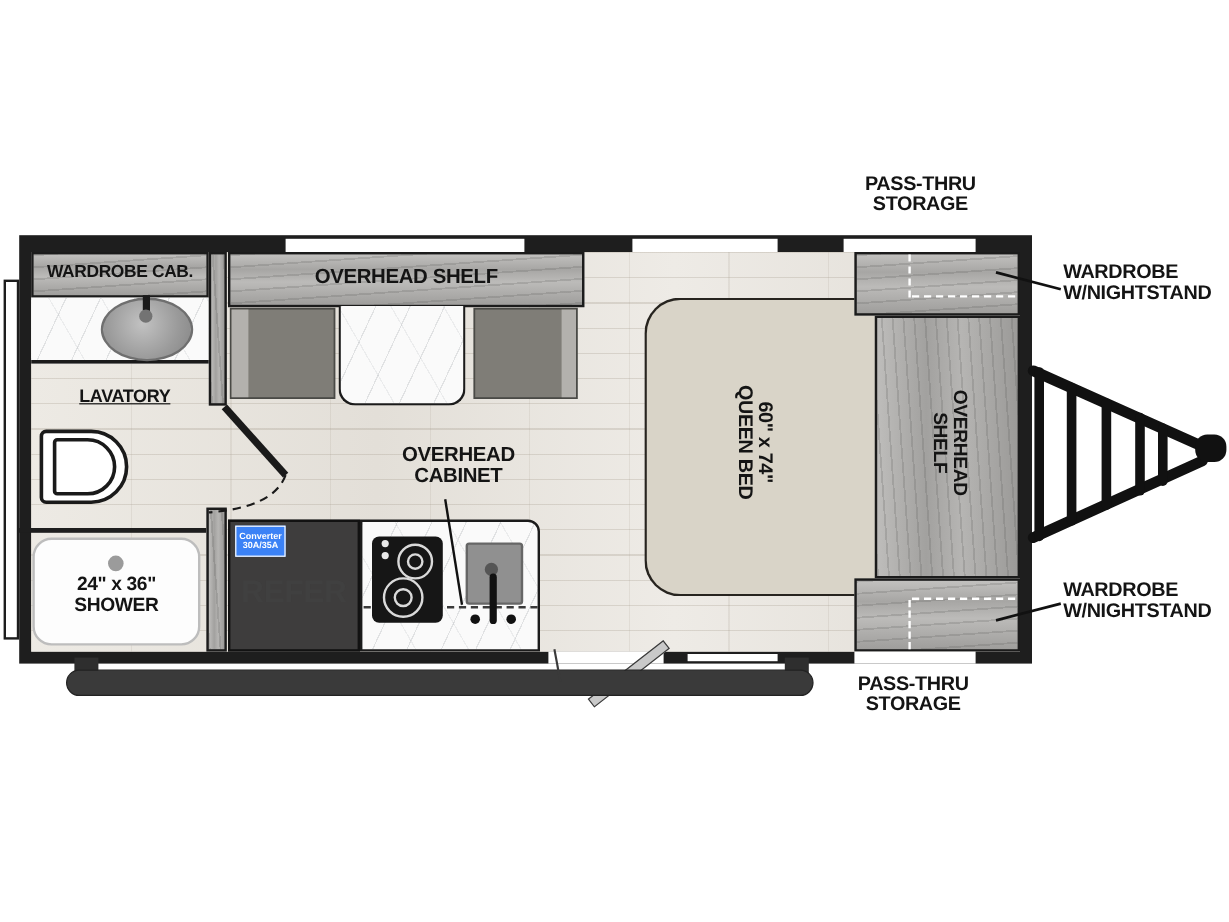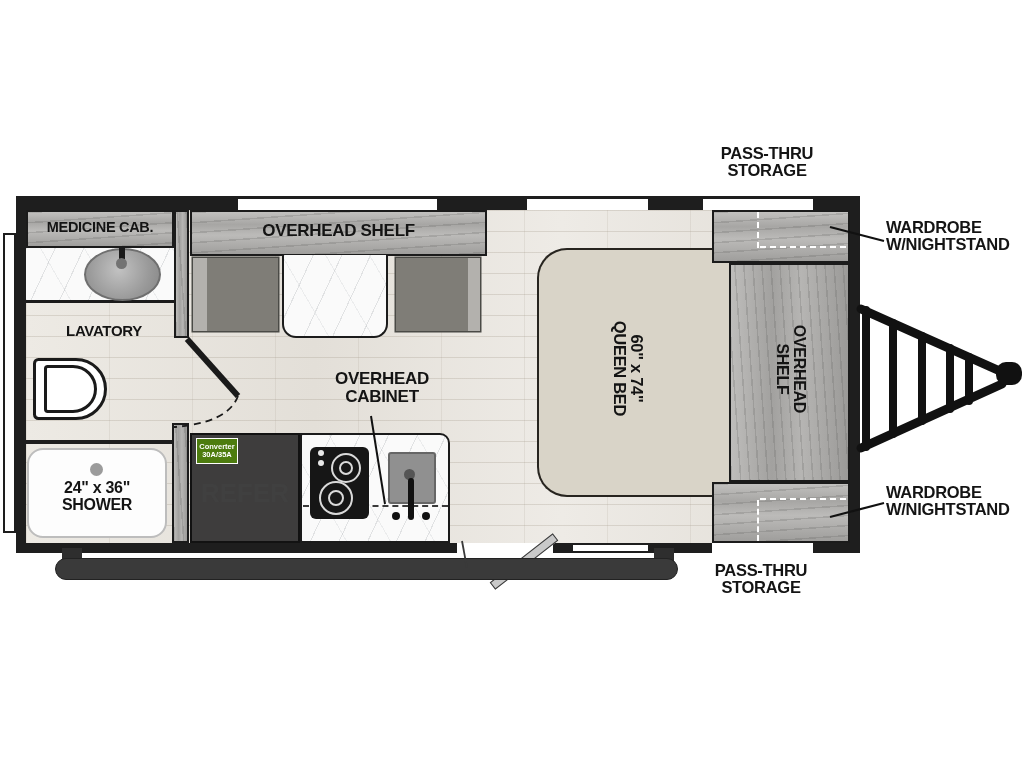--- a/index.html
+++ b/index.html
@@ -39,31 +39,31 @@
 
 <div id="stage">
 
   <div class="abs" style="left:3px;top:233px;width:13px;height:300px;background:#fff;border:2px solid #1d1d1d;box-sizing:border-box;"></div>
 
   <div class="abs wall" style="left:16px;top:196px;width:844px;height:357px;"></div>
 
   <div class="abs floor" style="left:26px;top:210px;width:824px;height:333px;"></div>
 
   <div class="abs wood" style="left:26px;top:210px;width:148px;height:38px;"></div>
-  <div class="abs lbl" style="left:26px;top:220px;width:148px;font-size:14.5px;">MEDICINE CAB.</div>
+  <div class="abs lbl" style="left:26px;top:220px;width:148px;font-size:14.5px;">WARDROBE CAB.</div>
 
   <div class="abs marble" style="left:26px;top:248px;width:148px;height:55px;border-bottom:3px solid #1b1b1b;"></div>
 
   <div class="abs" style="left:84px;top:248px;width:77px;height:53px;border-radius:50%;
               background:radial-gradient(circle at 45% 40%, #c2c2c2 0%, #9a9a9a 60%, #848484 100%);
               border:2px solid #6f6f6f;box-sizing:border-box;"></div>
   <div class="abs" style="left:119px;top:246px;width:6px;height:13px;background:#1a1a1a;"></div>
   <div class="abs" style="left:116px;top:258px;width:11px;height:11px;border-radius:50%;background:#737373;"></div>
 
-  <div class="abs lbl" style="left:30px;top:323px;width:148px;font-size:15px;">LAVATORY</div>
+  <div class="abs lbl" style="left:30px;top:323px;width:148px;font-size:15px;text-decoration:underline;">LAVATORY</div>
 
   <div class="abs" style="left:33px;top:358px;width:74px;height:62px;background:#fff;border:3px solid #1a1a1a;
               border-radius:6px 34px 34px 6px;box-sizing:border-box;"></div>
   <div class="abs" style="left:44px;top:365px;width:53px;height:48px;background:#fff;border:3px solid #1a1a1a;
               border-radius:4px 26px 26px 4px;box-sizing:border-box;"></div>
 
   <div class="abs woodv" style="left:174px;top:210px;width:15px;height:128px;"></div>
   <div class="abs wall" style="left:16px;top:440px;width:156px;height:4px;"></div>
   <div class="abs woodv" style="left:172px;top:423px;width:17px;height:120px;"></div>
 
@@ -77,21 +77,21 @@
   <div class="abs lbl" style="left:190px;top:222px;width:297px;font-size:17px;">OVERHEAD SHELF</div>
 
   <div class="abs" style="left:193px;top:258px;width:85px;height:73px;background:#7f7d77;
               border-left:14px solid #b3b1ad;box-shadow:0 0 0 1.5px #4a4a46;box-sizing:border-box;"></div>
   <div class="abs" style="left:396px;top:258px;width:84px;height:73px;background:#7f7d77;
               border-right:12px solid #b3b1ad;box-shadow:0 0 0 1.5px #4a4a46;box-sizing:border-box;"></div>
   <div class="abs marble" style="left:282px;top:255px;width:106px;height:83px;border:2px solid #1b1b1b;
               border-top:0;border-radius:0 0 14px 14px;"></div>
 
   <div class="abs" style="left:190px;top:433px;width:110px;height:110px;background:#3e3d3d;border:2px solid #121212;box-sizing:border-box;"></div>
-  <div class="abs" style="left:196px;top:438px;width:42px;height:26px;background:#4d7c0f;border:1.5px solid #ffffff;
+  <div class="abs" style="left:196px;top:438px;width:42px;height:26px;background:#3b82f6;border:1.5px solid #ffffff;
               box-sizing:border-box;display:flex;align-items:center;justify-content:center;">
     <span class="lbl" style="color:#ffffff;font-size:7.5px;letter-spacing:0;">Converter
 30A/35A</span>
   </div>
   <div class="abs lbl" style="left:190px;top:480px;width:110px;font-size:26px;color:#404040;letter-spacing:0;">REFER</div>
 
   <div class="abs marble" style="left:300px;top:433px;width:150px;height:110px;border:2px solid #1b1b1b;border-radius:0 10px 0 0;"></div>
   <div class="abs" style="left:303px;top:505px;width:145px;height:0;border-top:2px dashed #3a3a3a;"></div>
 
   <div class="abs" style="left:310px;top:447px;width:59px;height:72px;background:#161616;border-radius:6px;"></div>

